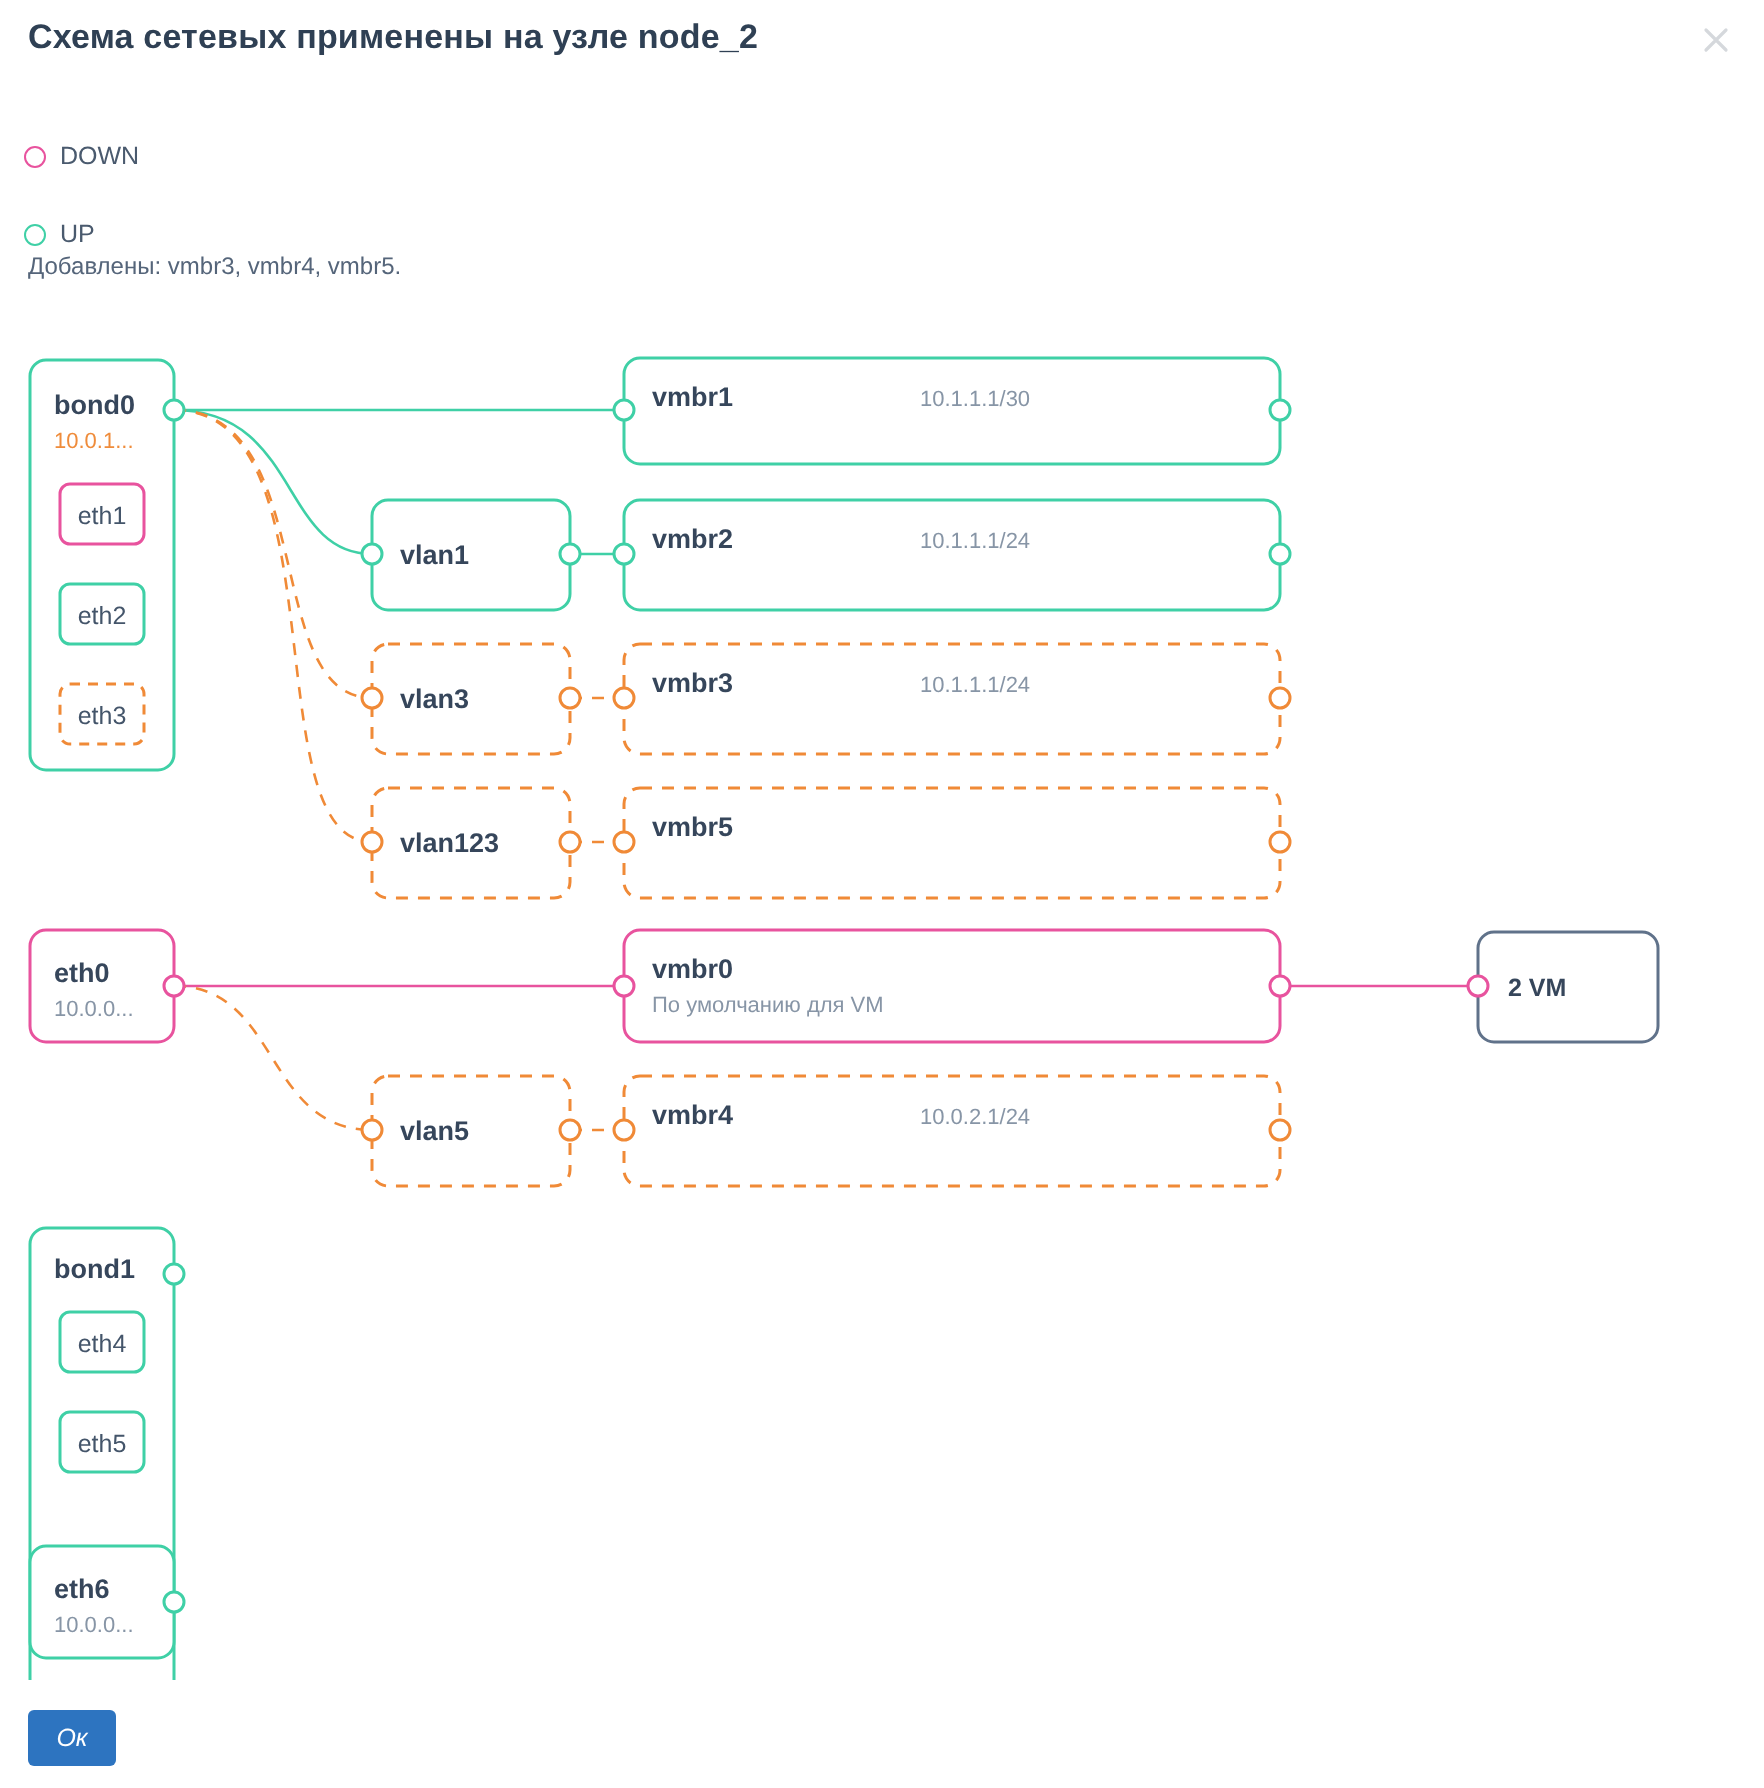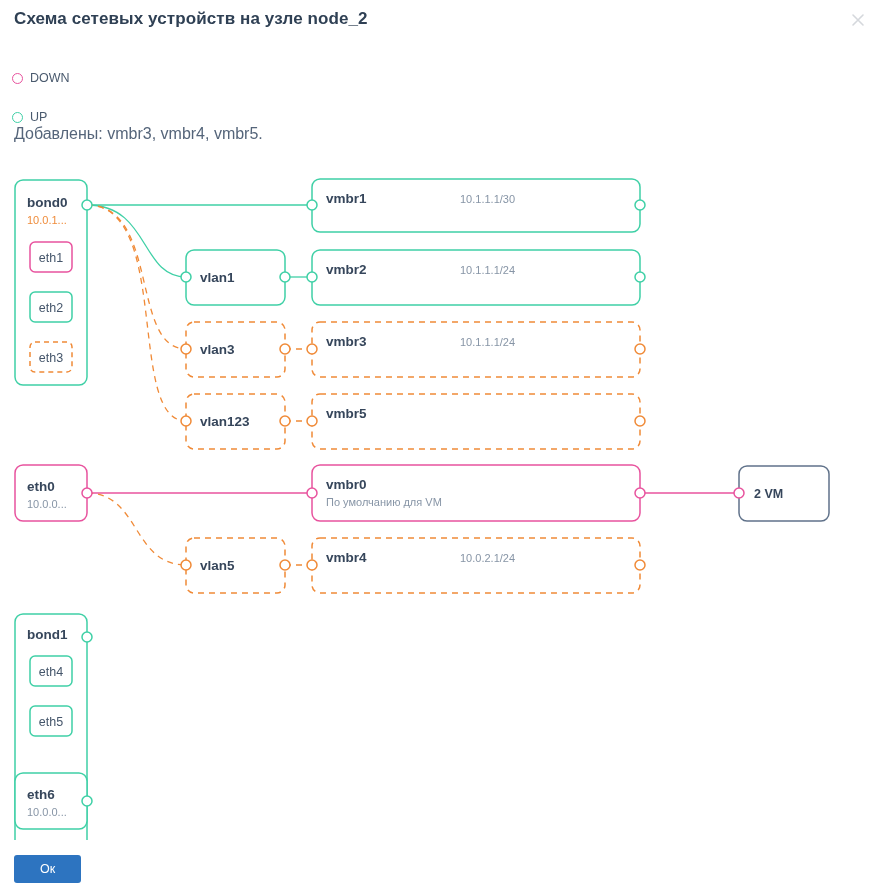--- a/index.html
+++ b/index.html
@@ -67,21 +67,21 @@
     border: 1.4px solid #000;
     background: #fff;
     margin-right: 7px;
     flex: 0 0 auto;
   }
 
   #changes {
     position: absolute;
     left: 14px;
     top: 124px;
-    font-size: 16px;
+    font-size: 12px;
     color: #55657a;
     line-height: 19px;
   }
 
   
   #diagram {
     position: absolute;
     left: 0;
     top: 165px;
     width: 704px;
@@ -118,36 +118,37 @@
     fill: #36465b;
   }
 
   
   #ok-button {
     position: absolute;
     left: 14px;
     top: 855px;
     min-width: 44px;
     height: 28px;
-    padding: 0 26px;
+    padding: 0 14px;
     border: none;
     border-radius: 3px;
     background: #2d74c0;
     color: #ffffff;
     font-family: "Liberation Sans", "DejaVu Sans", sans-serif;
     font-size: 12.5px;
     cursor: pointer;
+    font-style: italic;
   }
 </style>
 </head>
 <body>
 
 <div id="dialog">
 
-  <div id="title">Схема сетевых устройств на узле node_2</div>
+  <div id="title">Схема сетевых применены на узле node_2</div>
 
   <div id="close-btn">
     <svg width="16" height="16" viewBox="0 0 16 16" aria-hidden="true">
       <path d="M3 3 L13 13 M13 3 L3 13" stroke="#d5d8dc" stroke-width="1.6" stroke-linecap="round"></path>
     </svg>
   </div>
 
   <div id="legend">
     <div class="legend-row">
       <span class="legend-dot" style="border-color:#e8539e"></span>

